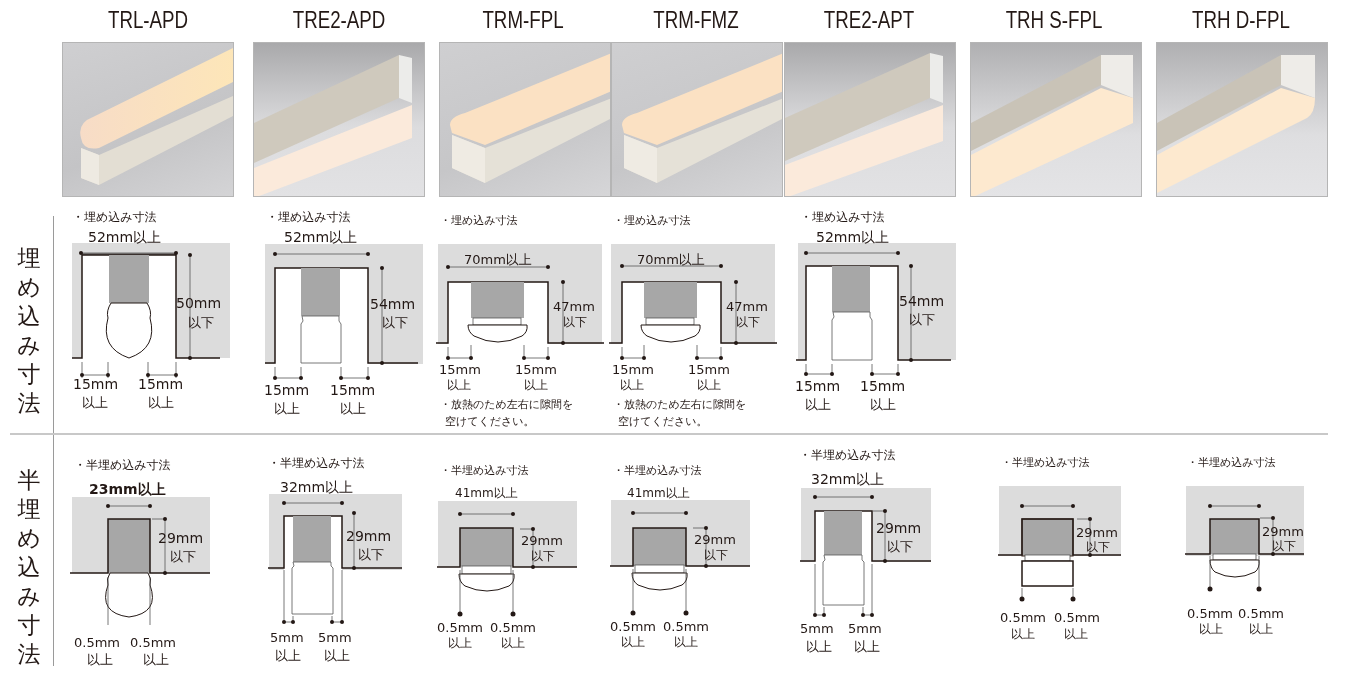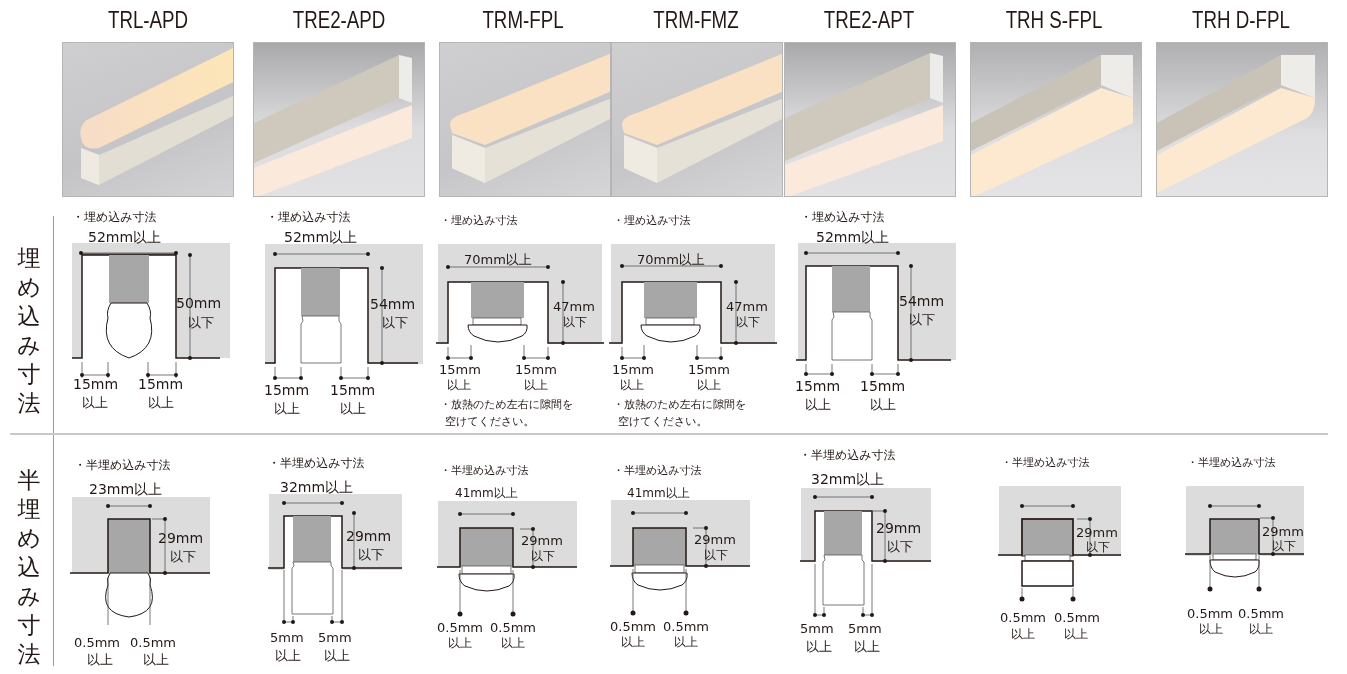--- a/index.html
+++ b/index.html
@@ -270,21 +270,21 @@
 </svg>
 <div class="cap" style="left:816px;top:229px;font-size:14px;">52mm以上</div>
 <div class="cap" style="left:899px;top:293px;font-size:14px;">54mm</div>
 <div class="cap" style="left:909px;top:311px;font-size:13px;">以下</div>
 <div class="cap" style="left:795px;top:378px;font-size:14px;">15mm</div>
 <div class="cap" style="left:805px;top:396px;font-size:13px;">以上</div>
 <div class="cap" style="left:860px;top:378px;font-size:14px;">15mm</div>
 <div class="cap" style="left:870px;top:396px;font-size:13px;">以上</div>
 
 <div class="cap" style="left:74px;top:457px;font-size:12px;">・半埋め込み寸法</div>
-<div class="cap" style="left:89px;top:481px;font-size:14px;">23mm以上</div>
+<div class="cap" style="left:89px;top:481px;font-size:14px;font-weight:bold;">23mm以上</div>
 <svg class="abs" style="left:70px;top:495px;" width="150" height="130">
   <rect x="2" y="2" width="138" height="76" fill="#dcdcdc"></rect>
   <rect x="38" y="24" width="42" height="54" fill="#a7a7a7"></rect>
   <polyline points="0,78 38,78 38,24 80,24 80,78 140,78" fill="none" stroke="#231815" stroke-width="1.5"></polyline>
   <path d="M40,78 L78,78 Q82,84 80,90 Q90,118 59,122 Q28,118 38,90 Q36,84 40,78 Z" fill="#fff" stroke="#231815" stroke-width="1"></path>
   <line x1="38" y1="11" x2="80" y2="11" stroke="#555" stroke-width="0.8"></line>
   <circle cx="38" cy="11" r="2" fill="#231815"></circle>
     <circle cx="80" cy="11" r="2" fill="#231815"></circle>
   <line x1="82" y1="24" x2="95" y2="24" stroke="#555" stroke-width="0.8"></line>
   <line x1="95" y1="24" x2="95" y2="78" stroke="#555" stroke-width="0.8"></line>

